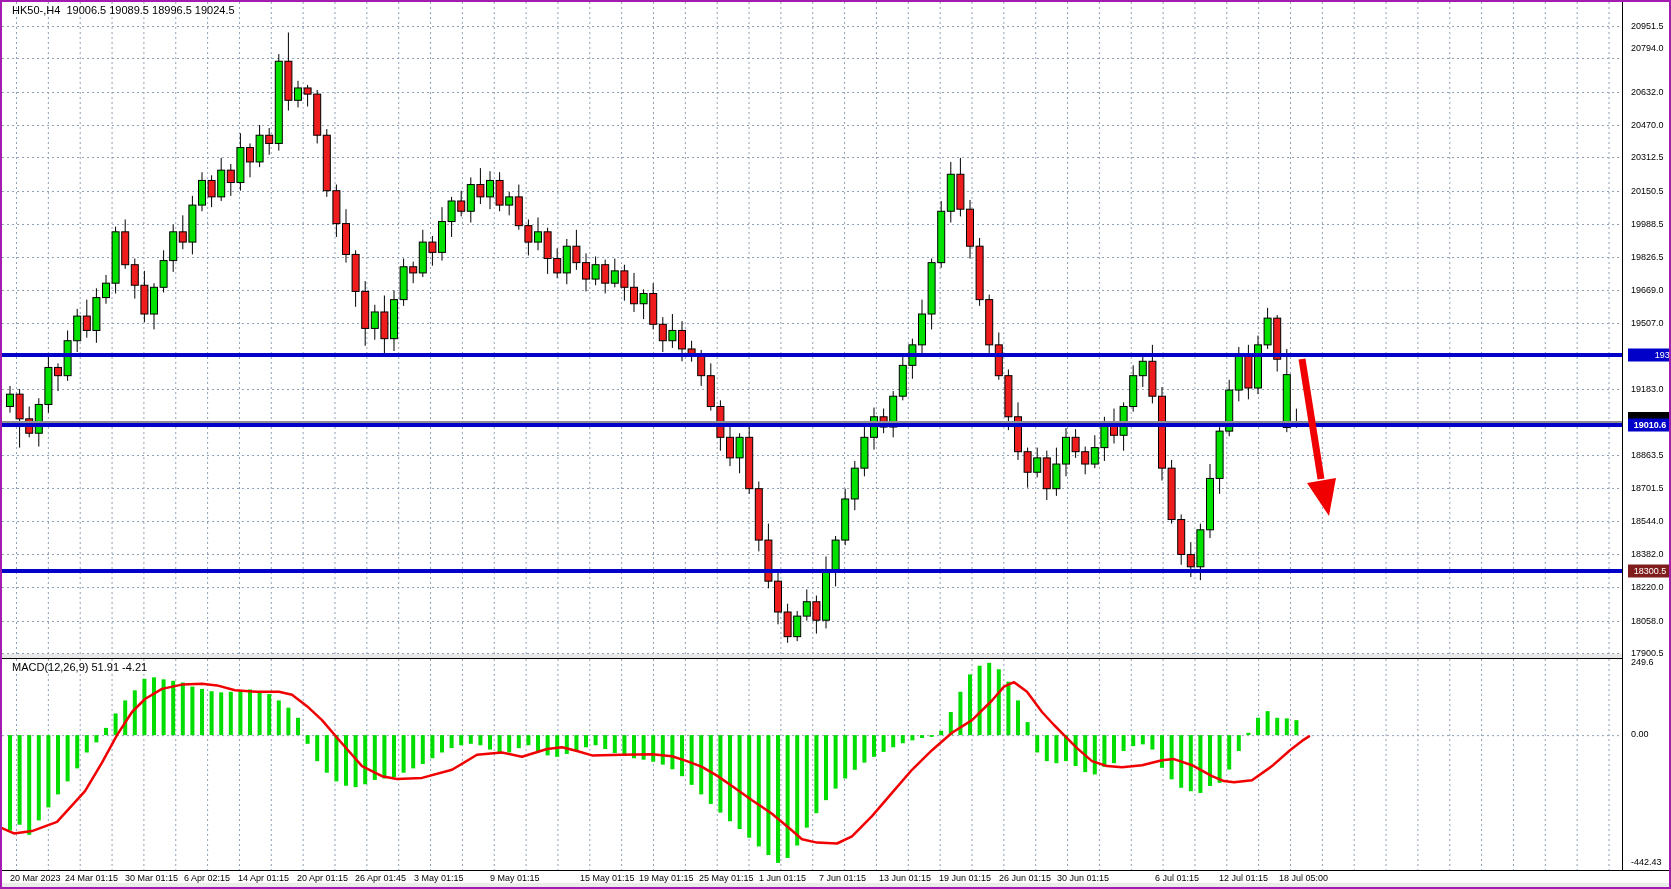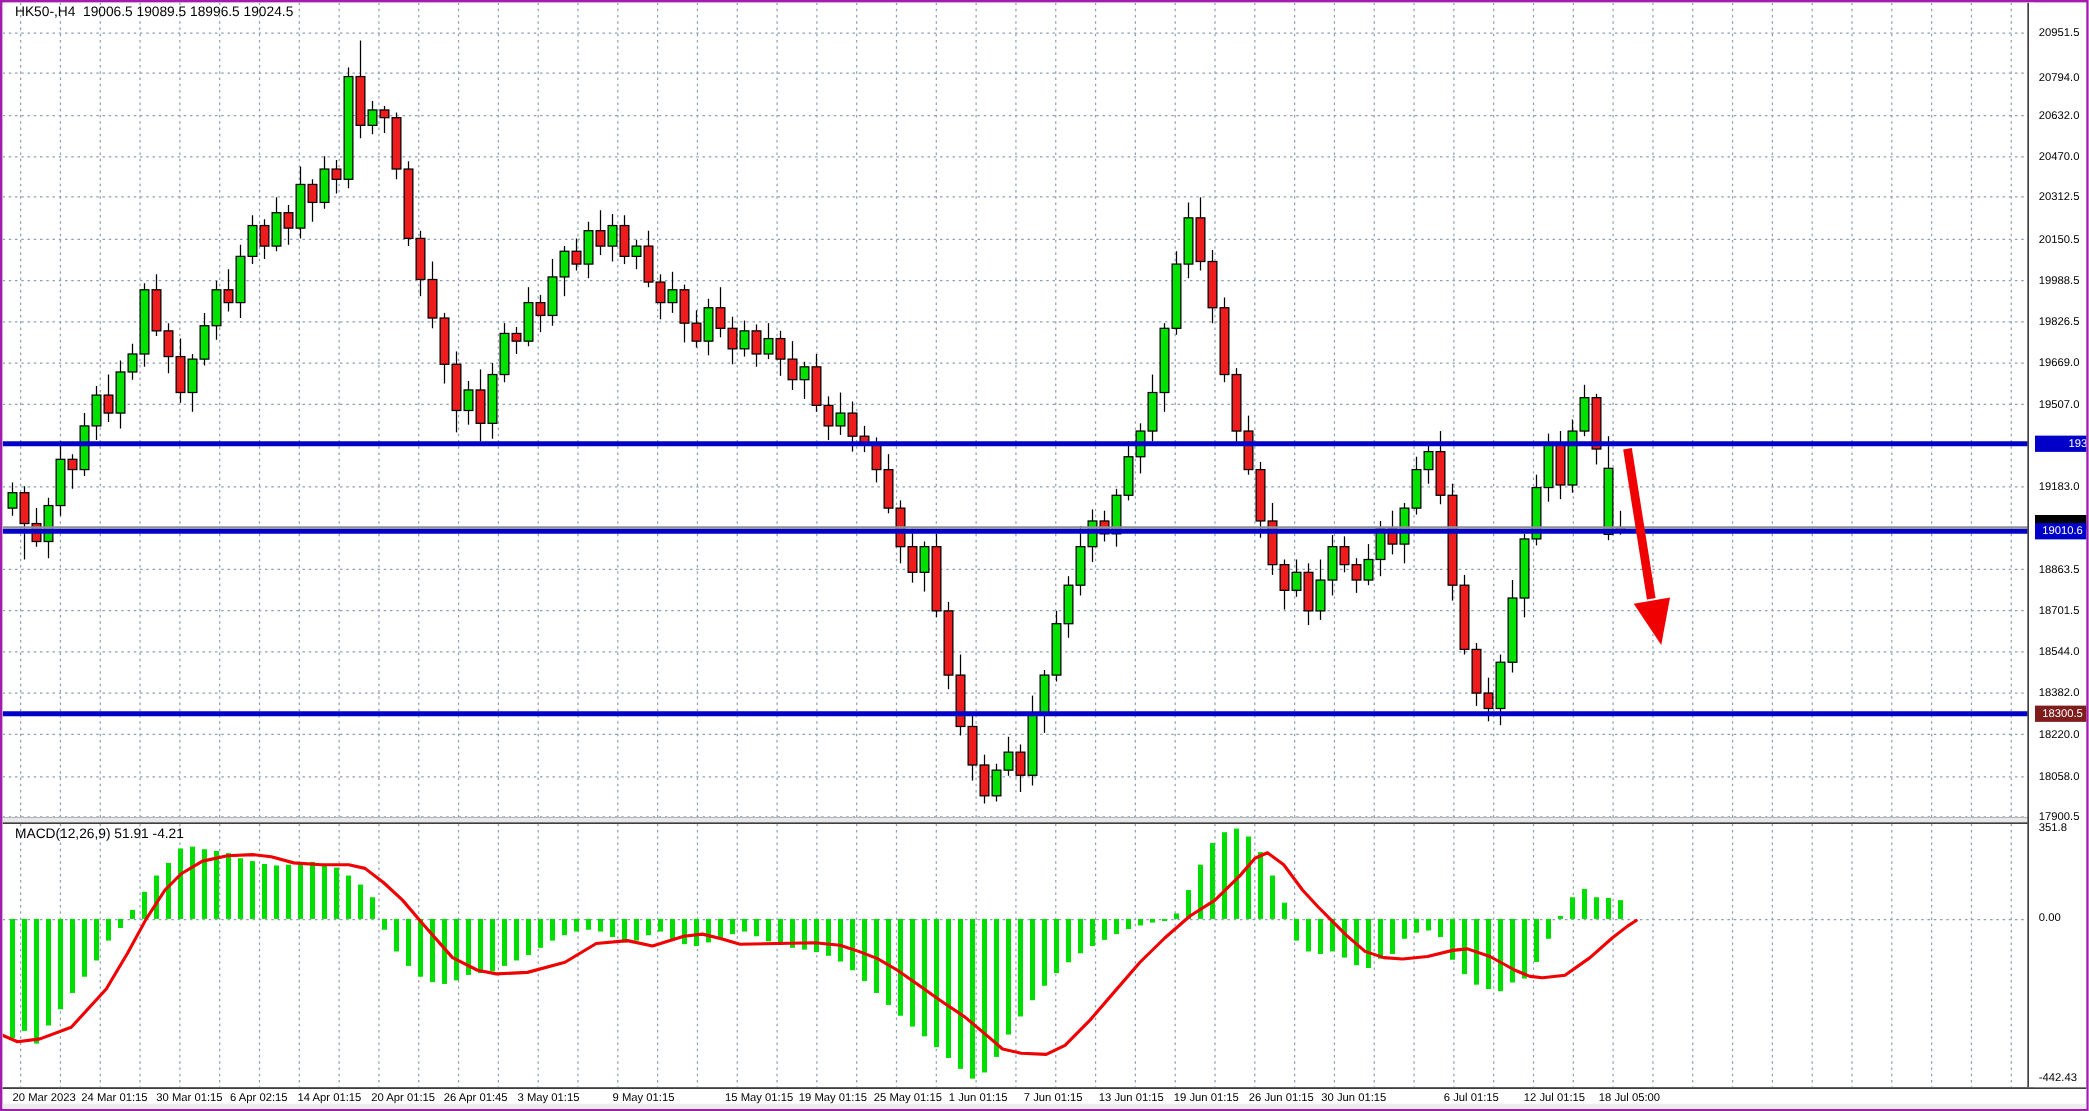--- a/index.html
+++ b/index.html
@@ -600,37 +600,37 @@
       <div class="time-label" style="left: 877px;">13 Jun 01:15</div>
       <div class="time-label" style="left: 937px;">19 Jun 01:15</div>
       <div class="time-label" style="left: 997px;">26 Jun 01:15</div>
       <div class="time-label" style="left: 1055px;">30 Jun 01:15</div>
       <div class="time-label" style="left: 1153px;">6 Jul 01:15</div>
       <div class="time-label" style="left: 1217px;">12 Jul 01:15</div>
       <div class="time-label" style="left: 1277px;">18 Jul 05:00</div>
     </div>
   <div id="bottom-strip"></div>
 <div class="tick-label" style="top: 24px;">20951.5</div>
-    <div class="tick-label" style="top: 60px;">20794.0</div>
+    <div class="tick-label" style="top: 46px;">20794.0</div>
     <div class="tick-label" style="top: 90px;">20632.0</div>
     <div class="tick-label" style="top: 123px;">20470.0</div>
     <div class="tick-label" style="top: 155px;">20312.5</div>
     <div class="tick-label" style="top: 189px;">20150.5</div>
     <div class="tick-label" style="top: 222px;">19988.5</div>
     <div class="tick-label" style="top: 255px;">19826.5</div>
     <div class="tick-label" style="top: 288px;">19669.0</div>
     <div class="tick-label" style="top: 321px;">19507.0</div>
     <div class="tick-label" style="top: 387px;">19183.0</div>
     <div class="tick-label" style="top: 453px;">18863.5</div>
     <div class="tick-label" style="top: 486px;">18701.5</div>
     <div class="tick-label" style="top: 519px;">18544.0</div>
     <div class="tick-label" style="top: 552px;">18382.0</div>
     <div class="tick-label" style="top: 585px;">18220.0</div>
     <div class="tick-label" style="top: 619px;">18058.0</div>
     <div class="tick-label" style="top: 651px;">17900.5</div>
-    <div class="tick-label" style="top: 660px;">351.8</div>
+    <div class="tick-label" style="top: 660px;">249.6</div>
     <div class="tick-label" style="top: 732px;">0.00</div>
     <div class="tick-label" style="top: 860px;">-442.43</div>
     <div id="bid-badge" style="top: 416px;"></div>
     <div class="price-badge" style="top: 353px; background: rgb(0, 0, 200); padding-left: 21px;">19350.0</div>
-    <div class="price-badge" style="top: 423px; background: rgb(0, 0, 200);">19010.6</div>
+    <div class="price-badge" style="top: 423px; background: rgb(0, 0, 200); font-weight: bold;">19010.6</div>
     <div class="price-badge" style="top: 569px; background: #7f1d1d;">18300.5</div>
   </div>
 
 </body></html>

